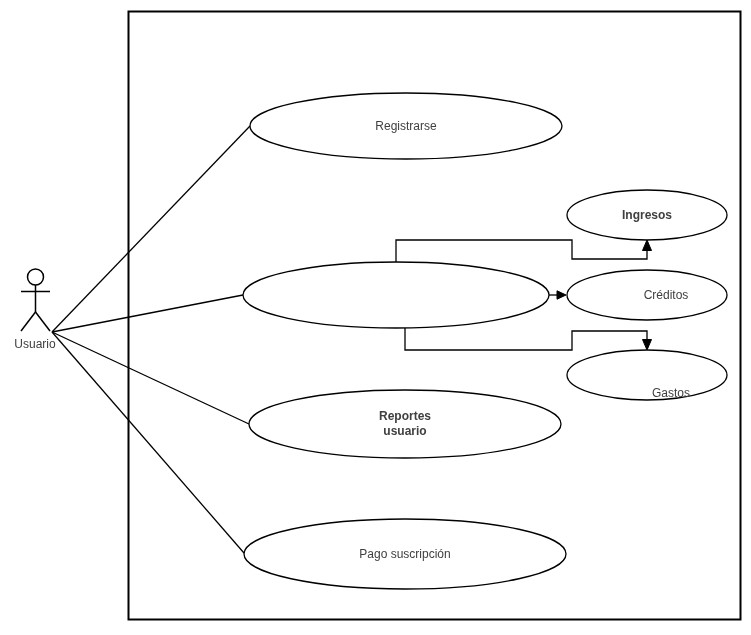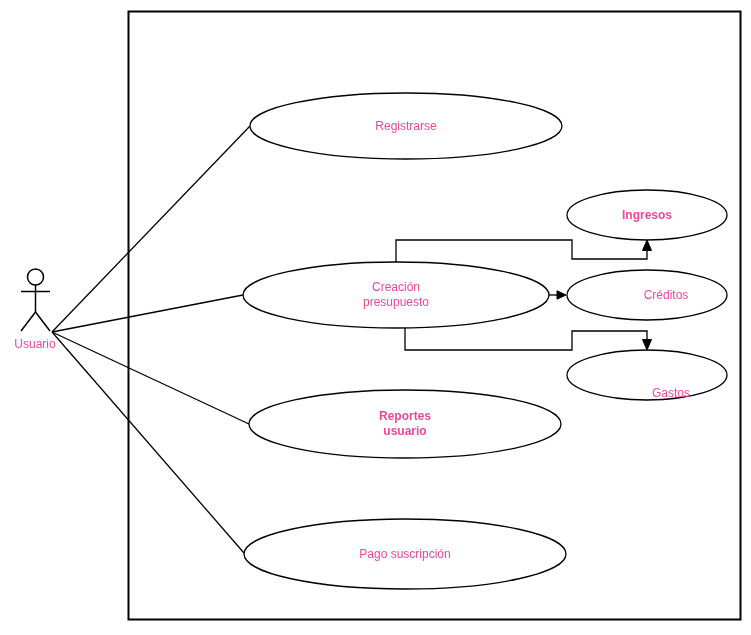--- a/index.html
+++ b/index.html
@@ -43,21 +43,21 @@
   .actor-part {
     fill: none;
     stroke: #000000;
     stroke-width: 1.5;
   }
   .label {
     position: absolute;
     transform: translate(-50%, -50%);
     font-size: 12px;
     line-height: 15px;
-    color: #ec4899;
+    color: #404040;
     text-align: center;
     white-space: pre-line;
     pointer-events: none;
   }
 </style>
 </head>
 <body>
 
 <div class="canvas">
 
@@ -93,22 +93,20 @@
     <ellipse class="shape" cx="647" cy="295" rx="80" ry="25"></ellipse>
     <ellipse class="shape" cx="647" cy="375" rx="80" ry="25"></ellipse>
     <ellipse class="shape" cx="405" cy="424" rx="156" ry="34"></ellipse>
     <ellipse class="shape" cx="405" cy="554" rx="161" ry="35"></ellipse>
   </svg>
 
   <div class="label" style="left:35px; top:344px;">Usuario</div>
 
   <div class="label" style="left:406px; top:126px;">Registrarse</div>
 
-  <div class="label" style="left:396px; top:295px;">Creación
-presupuesto</div>
 
   <div class="label" style="left:647px; top:215px;font-weight:bold;">Ingresos</div>
 
   <div class="label" style="left:666px; top:295px;">Créditos</div>
 
   <div class="label" style="left:647px; top:393px;margin-left:24px;">Gastos</div>
 
   <div class="label" style="left:405px; top:424px;font-weight:bold;">Reportes
 usuario</div>
 

